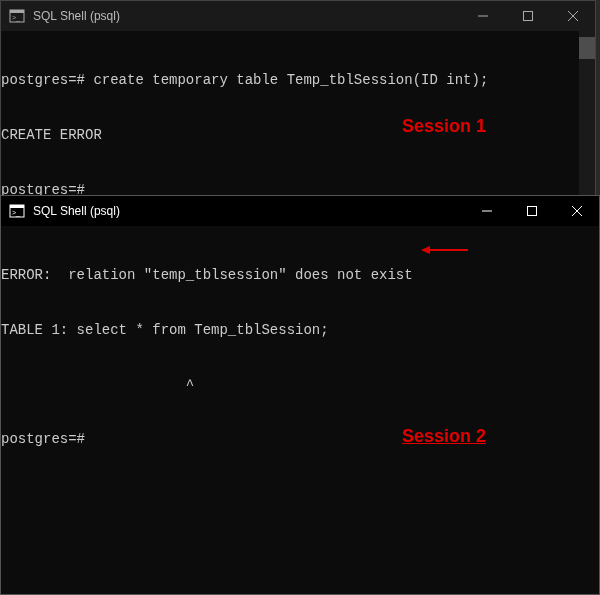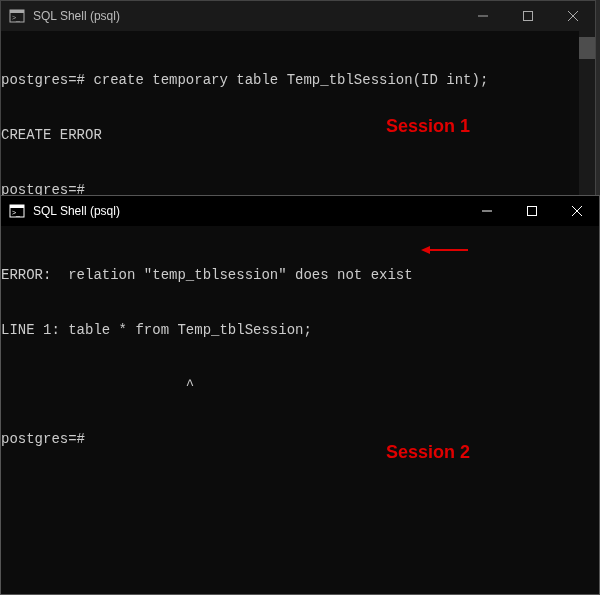--- a/index.html
+++ b/index.html
@@ -76,20 +76,21 @@
     right: 0;
     width: 16px;
     background: #4d4d4d;
   }
   .session-label {
     position: absolute;
     color: #e00000;
     font-family: Arial, sans-serif;
     font-size: 18px;
     font-weight: bold;
+    margin-left: 16px;
   }
   .arrow {
     position: absolute;
     display: flex;
     align-items: center;
   }
   .arrow-line {
     width: 38px;
     height: 2px;
     background: #e00000;
@@ -166,22 +167,22 @@
     </div>
     <div class="tb-btn">
       <svg viewBox="0 0 10 10">
           <line x1="0" y1="0" x2="10" y2="10" stroke="currentColor" stroke-width="1"></line>
           <line x1="10" y1="0" x2="0" y2="10" stroke="currentColor" stroke-width="1"></line>
         </svg>
     </div>
   </div>
   <div class="terminal">
     <div class="term-line">ERROR:  relation "temp_tblsession" does not exist</div>
-    <div class="term-line">LINE 1: table * from Temp_tblSession;</div>
+    <div class="term-line">TABLE 1: select * from Temp_tblSession;</div>
     <div class="term-line">                      ^</div>
     <div class="term-line">postgres=#</div>
   </div>
   <div class="arrow" style="left:420px; top:50px;">
     <div class="arrow-head"></div>
     <div class="arrow-line"></div>
   </div>
-  <div class="session-label" style="left:385px; top:246px;">Session 2</div>
+  <div class="session-label" style="left:385px; top:230px;text-decoration:underline;">Session 2</div>
 </div>
 
 </body></html>

